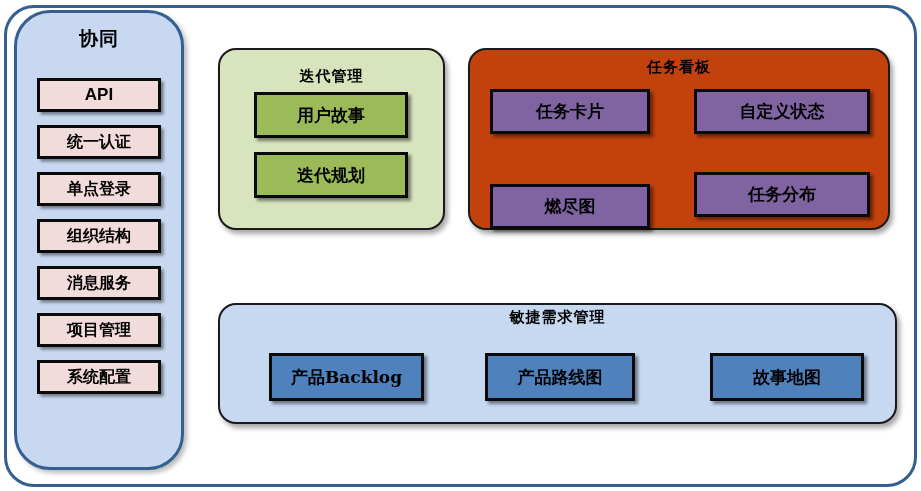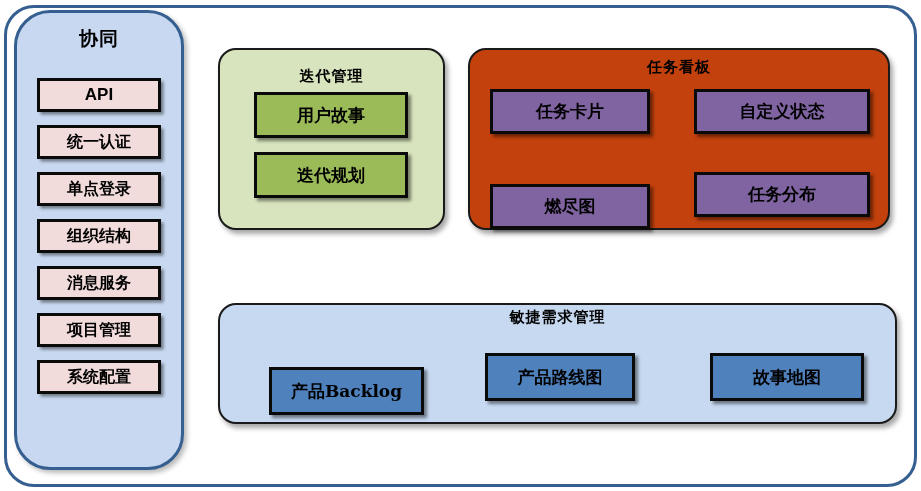--- a/index.html
+++ b/index.html
@@ -135,21 +135,21 @@
     width: 679px; height: 121px;
     background: #c6d9f1;
   }
   .panel-requirements .panel-title { margin-top: 3px; }
   .panel-requirements .feature-box {
     position: absolute;
     top: 48px;
     height: 48px;
     background: #4f81bd;
   }
-  .panel-requirements .box-0 { left: 49px;  width: 155px; margin-top: 14px; }
+  .panel-requirements .box-0 { left: 49px;  width: 155px; }
   .panel-requirements .box-1 { left: 265px; width: 150px; }
   .panel-requirements .box-2 { left: 490px; width: 154px; }
 </style>
 </head>
 <body>
 
 <div class="stage">
   <div class="outer-frame"></div>
 
   <div class="sidebar">

